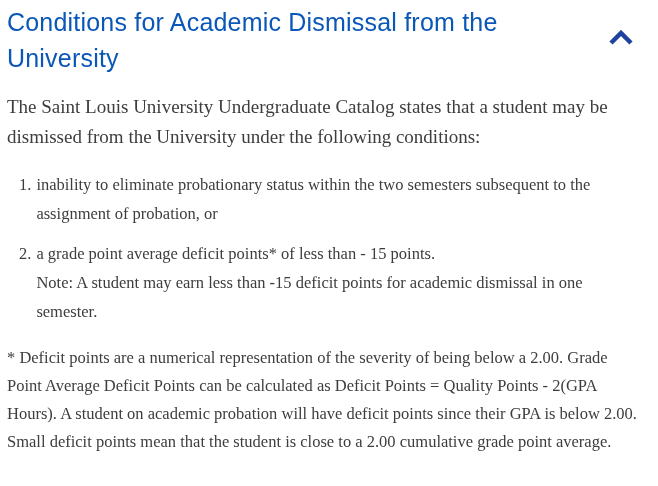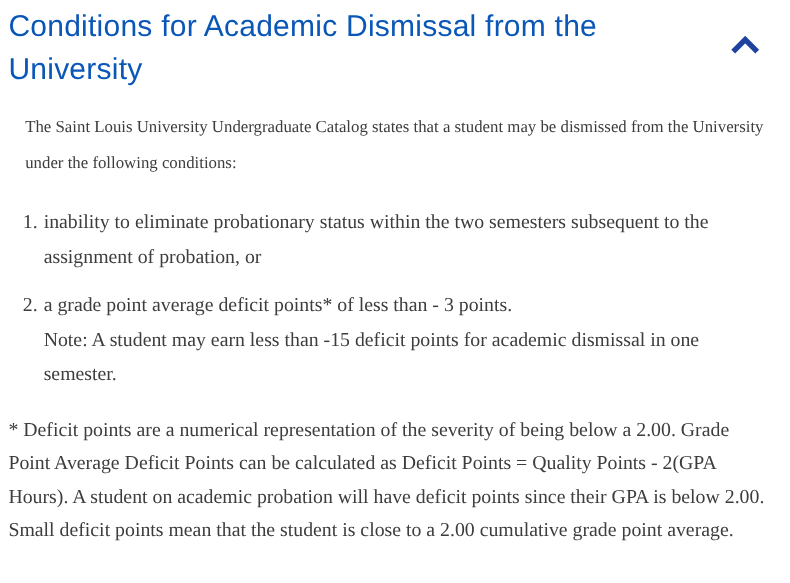--- a/index.html
+++ b/index.html
@@ -42,22 +42,22 @@
     height: 24px;
     background: none;
     border: none;
     padding: 0;
     cursor: pointer;
     display: flex;
     align-items: center;
     justify-content: center;
   }
   .intro {
-    margin: 0 0 18px 14px;
-    font-size: 14px;
+    margin: 0 0 18px 0;
+    font-size: 19px;
     line-height: 30px;
     max-width: 628px;
   }
   ol.conditions {
     list-style: none;
     margin: 0 0 18px 0;
     padding: 0 0 0 12px;
   }
   ol.conditions li {
     display: flex;
@@ -106,21 +106,21 @@
   <ol class="conditions">
     <li>
       <span class="num">1.</span>
       <div class="li-body">
         <div>inability to eliminate probationary status within the two semesters subsequent to the assignment of probation, or</div>
       </div>
     </li>
     <li>
       <span class="num">2.</span>
       <div class="li-body">
-        <div>a grade point average deficit points* of less than - 3 points.</div>
+        <div>a grade point average deficit points* of less than - 15 points.</div>
         <div class="li-note">Note: A student may earn less than -15 deficit points for academic dismissal in one semester.</div>
       </div>
     </li>
   </ol>
 
   <p class="footnote">* Deficit points are a numerical representation of the severity of being below a 2.00. Grade Point Average Deficit Points can be calculated as Deficit Points = Quality Points - 2(GPA Hours). A student on academic probation will have deficit points since their GPA is below 2.00. Small deficit points mean that the student is close to a 2.00 cumulative grade point average.</p>
 
 </div>
 
 </body></html>

